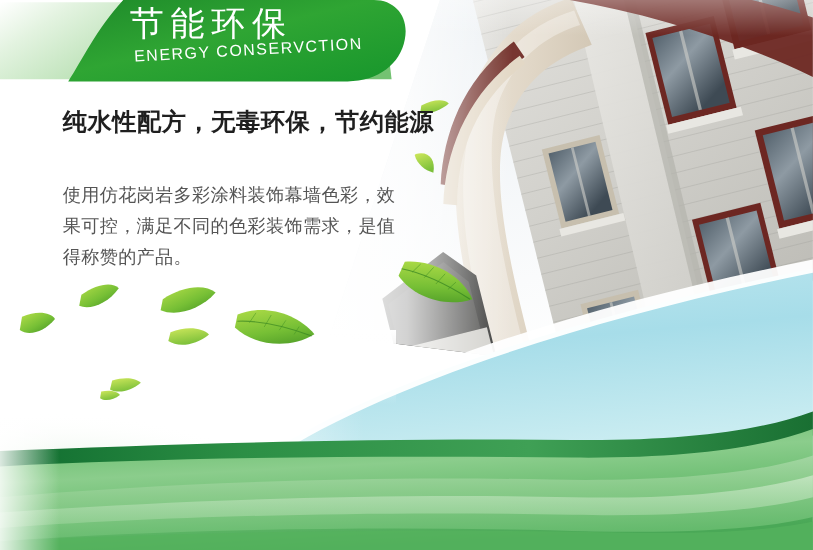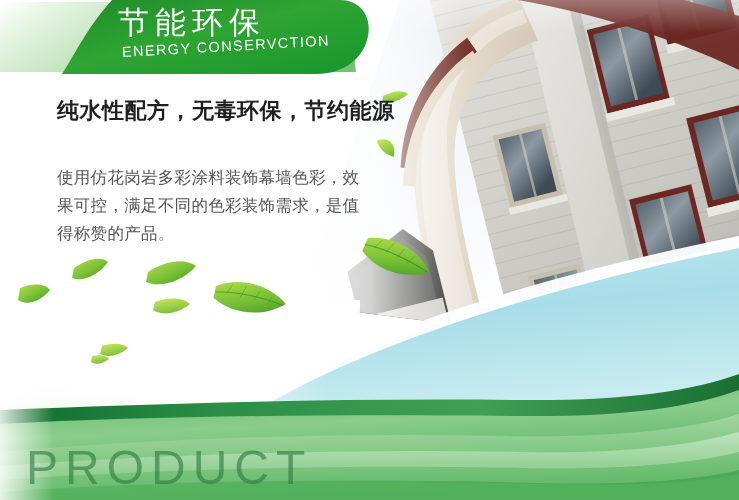--- a/index.html
+++ b/index.html
@@ -394,15 +394,14 @@
     <path d="M74,268 C88,258 102,256 108,262 C98,276 82,282 72,278 Z" fill="url(#leafA)"></path>
     <path d="M20,288 C34,282 46,284 50,290 C40,302 26,306 18,300 Z" fill="url(#leafA)"></path>
 
     <path d="M102,346 C114,342 124,344 128,348 C119,356 107,358 100,354 Z" fill="url(#leafB)"></path>
     <path d="M92,356 C100,354 107,356 109,359 C103,364 95,365 91,362 Z" fill="url(#leafB)"></path>
   </svg>
 
   <div id="headline">纯水性配方，无毒环保，节约能源</div>
   <div id="bodytext">使用仿花岗岩多彩涂料装饰幕墙色彩，效果可控，满足不同的色彩装饰需求，是值得称赞的产品。</div>
 
-  <div id="product">PRODUCT</div>
 
 </div>
 
 </body></html>

